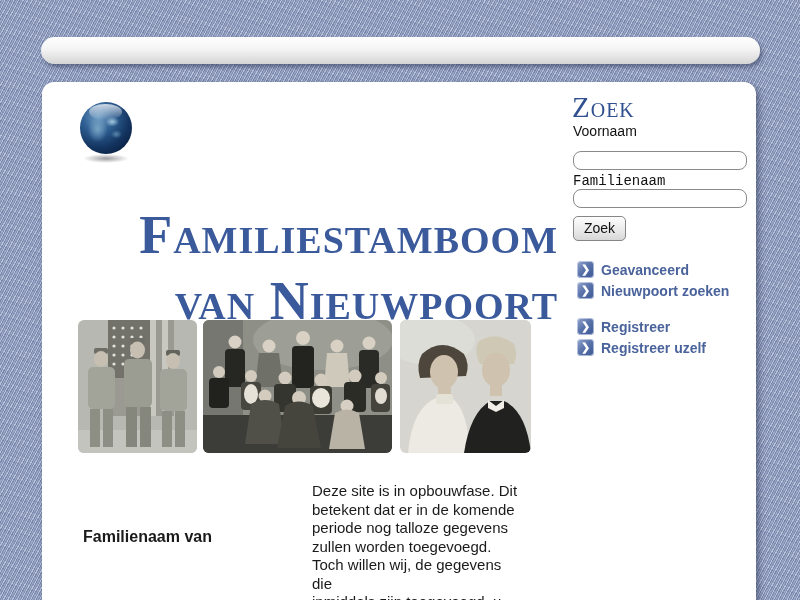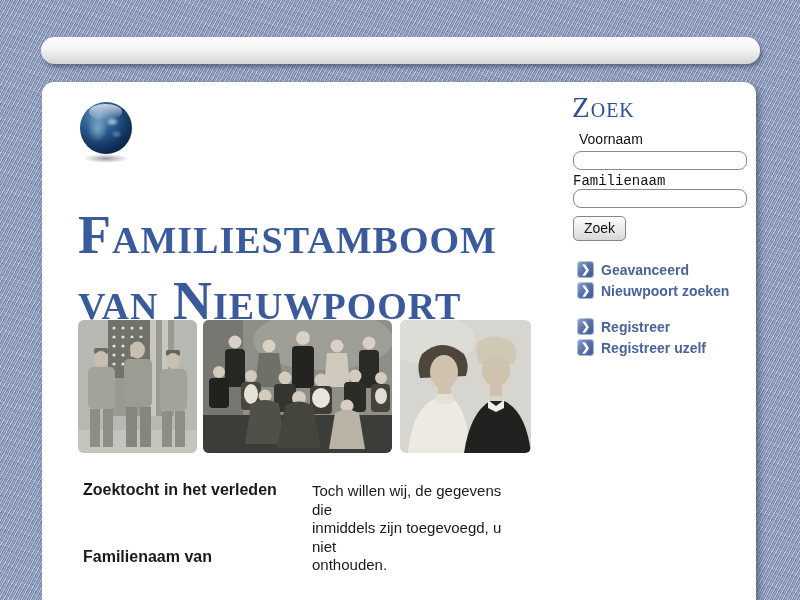--- a/index.html
+++ b/index.html
@@ -58,20 +58,21 @@
   }
   
   .site-title {
     position: absolute; left: 36px; top: 84px; width: 480px;
     font-family: "Liberation Serif", serif;
     font-variant: small-caps;
     font-size: 54px; line-height: 66px;
     letter-spacing: 1px;
     color: #3a5a9c;
     white-space: pre-line;
+    text-align: right;
   }
   
   .photos { position: absolute; left: 36px; top: 238px; height: 133px; }
   .photo { position: absolute; top: 0; height: 133px; border-radius: 6px; overflow: hidden; }
   .photo svg { display: block; }
   .photo-1 { left: 0; width: 119px; }
   .photo-2 { left: 125px; width: 189px; }
   .photo-3 { left: 322px; width: 131px; }
   
   .col-left { position: absolute; left: 41px; top: 398px; width: 222px; color: #1a1a1a; }
@@ -82,21 +83,21 @@
   
   .sidebar { position: absolute; left: 529px; top: 0; width: 185px; }
   .zoek-heading {
     position: absolute; left: 1px; top: 9px;
     font-family: "Liberation Serif", serif;
     font-variant: small-caps;
     font-size: 29px; letter-spacing: 1px;
     color: #2f4f8f;
   }
   .field-label { position: absolute; left: 2px; font-size: 14px; color: #111; }
-  .label-voornaam { top: 49px; margin-left: 6px; }
+  .label-voornaam { top: 41px; }
   .label-familienaam { top: 91px; font-family: Liberation Mono, monospace; }
   .text-input {
     position: absolute; left: 2px; width: 160px; height: 17px;
     border: 1px solid #8a8a8a; border-radius: 8px;
     background: #fff; font-size: 13px; padding: 0 6px;
     outline: none;
   }
   .input-voornaam { top: 69px; }
   .input-familienaam { top: 107px; }
   .zoek-button {
@@ -259,24 +260,27 @@
         <path d="M78 22 q18 -12 36 2 q4 10 0 20 l-34 0 q-6 -12 -2 -22 z" fill="#cfc8b4"></path>
         <ellipse cx="96" cy="50" rx="14" ry="17" fill="#cfc2ae"></ellipse>
         <rect x="90" y="64" width="12" height="12" fill="#cfc2ae"></rect>
         <path d="M64 133 q6 -40 26 -52 l14 0 q22 10 27 52 z" fill="#21211f"></path>
         <path d="M88 80 l8 6 l8 -6 l0 8 l-8 4 l-8 -4 z" fill="#efede5"></path>
       </svg>
     </div>
   </div>
 
   <div class="col-left">
-    <h3>Zoektocht in het verleden</h3>
     <h3 class="second">Familienaam van</h3>
   </div>
   <div class="col-right">
+    <p>Deze site is in opbouwfase. Dit
+betekent dat er in de komende
+periode nog talloze gegevens
+zullen worden toegevoegd.</p>
     <p>Toch willen wij, de gegevens die
 inmiddels zijn toegevoegd, u niet
 onthouden.</p>
   </div>
 
   <div class="sidebar">
     <div class="zoek-heading">Zoek</div>
 
     <label class="field-label label-voornaam">Voornaam</label>
     <input class="text-input input-voornaam" type="text" value="" style="">

